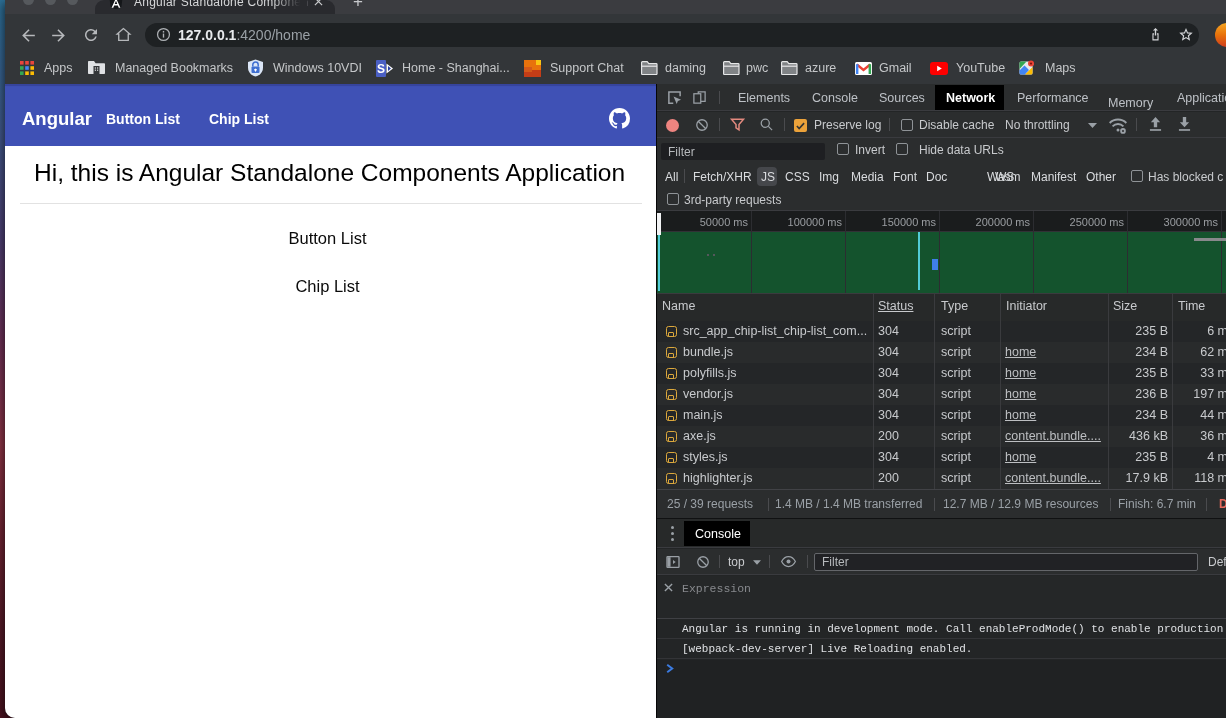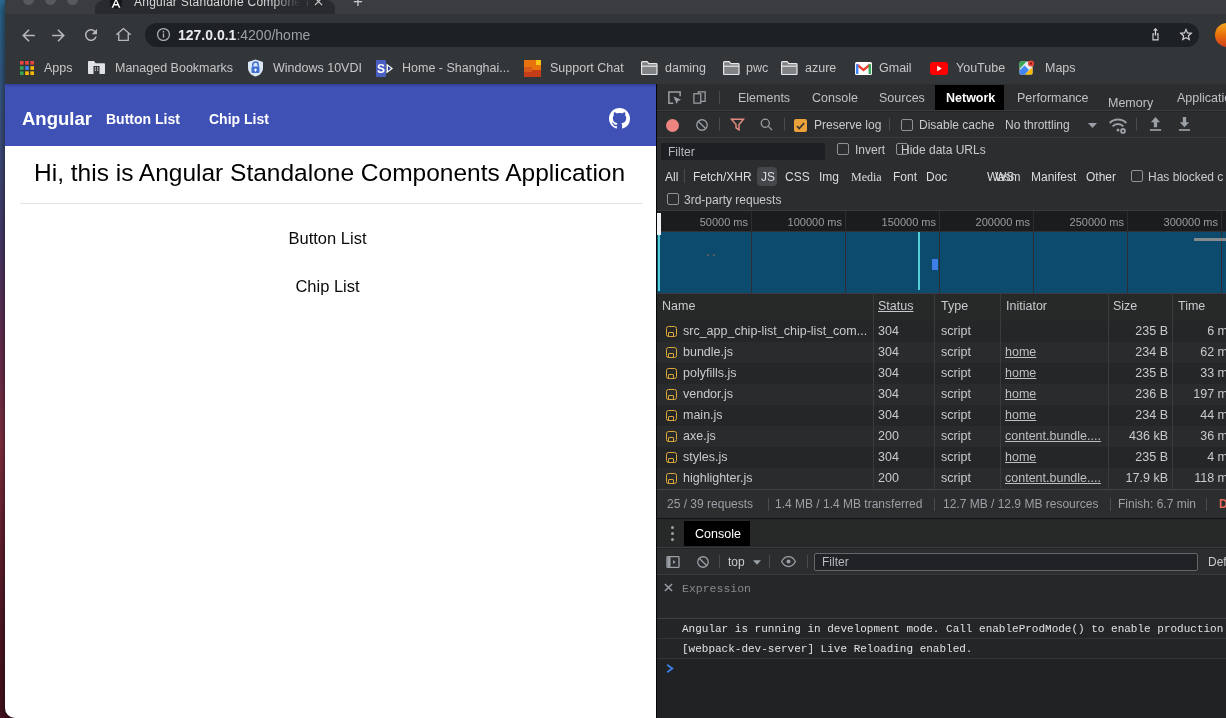--- a/index.html
+++ b/index.html
@@ -270,45 +270,45 @@
         <path d="M7 11 2 5.5h3.2V0h3.6v5.5H12z" fill="#9aa0a6"></path>
         <rect x="1" y="13" width="12" height="1.8" fill="#9aa0a6"></rect>
       </svg>
 
     <div class="row-a" style="top:54px;height:27px;"></div>
     <div class="abs" style="left:4px;top:59px;width:164px;height:17px;background:#1e1f22;border-radius:2px;"></div>
     <div class="abs" style="left:11px;top:61px;color:#b6b9bc;">Filter</div>
     <div class="cb" style="left:180px;top:59px;"></div>
     <div class="abs" style="left:198px;top:59px;">Invert</div>
     <div class="cb" style="left:239px;top:59px;"></div>
-    <div class="abs" style="left:244px;top:59px;text-align:right;">Hide data URLs</div>
+    <div class="abs" style="left:262px;top:59px;text-align:right;">Hide data URLs</div>
 
     <div class="row-a" style="top:81px;height:24px;"></div>
     <div class="abs" style="left:8px;top:86px;color:#dadcdf;">All</div>
     <div class="vsep" style="left:27px;top:85px;height:14px;"></div>
     <div class="abs" style="left:36px;top:86px;color:#dadcdf;">Fetch/XHR</div>
     <div class="abs" style="left:100px;top:83px;width:20px;height:19px;background:#45474b;border-radius:4px;"></div>
     <div class="abs" style="left:104px;top:86px;color:#dadcdf;">JS</div>
     <div class="abs" style="left:128px;top:86px;color:#dadcdf;">CSS</div>
     <div class="abs" style="left:162px;top:86px;color:#dadcdf;">Img</div>
-    <div class="abs" style="left:194px;top:86px;color:#dadcdf;font-family:Liberation Serif, serif;">Media</div>
+    <div class="abs" style="left:194px;top:86px;color:#dadcdf;">Media</div>
     <div class="abs" style="left:236px;top:86px;color:#dadcdf;">Font</div>
     <div class="abs" style="left:269px;top:86px;color:#dadcdf;">Doc</div>
     <div class="abs" style="left:302px;top:86px;color:#dadcdf;margin-left:36px;">WS</div>
     <div class="abs" style="left:330px;top:86px;color:#dadcdf;">Wasm</div>
     <div class="abs" style="left:374px;top:86px;color:#dadcdf;">Manifest</div>
     <div class="abs" style="left:429px;top:86px;color:#dadcdf;">Other</div>
     <div class="cb" style="left:474px;top:86px;"></div>
     <div class="abs" style="left:491px;top:86px;">Has blocked c</div>
 
     <div class="row-a" style="top:105px;height:22px;border-bottom:1px solid #3a3b3f;"></div>
     <div class="cb" style="left:10px;top:109px;"></div>
     <div class="abs" style="left:27px;top:109px;">3rd-party requests</div>
 
-    <div class="abs" style="left:0;top:127px;width:569px;height:82px;background:#0c4a6e;">
+    <div class="abs" style="left:0;top:127px;width:569px;height:82px;background:#14532d;">
       <div class="abs" style="left:0;top:0;width:569px;height:21px;background:#1a1c1d;border-bottom:1px solid #313236;"></div>
       <div class="colsep" style="left:94px;background:#2c2d31;"></div>
       <div class="colsep" style="left:188px;background:#2c2d31;"></div>
       <div class="colsep" style="left:282px;background:#2c2d31;"></div>
       <div class="colsep" style="left:376px;background:#2c2d31;"></div>
       <div class="colsep" style="left:470px;background:#2c2d31;"></div>
       <div class="colsep" style="left:564px;background:#2c2d31;"></div>
       <div class="abs" style="left:0px;top:5px;width:91px;text-align:right;font-size:11px;color:#9a9da1;">50000 ms</div>
       <div class="abs" style="left:94px;top:5px;width:91px;text-align:right;font-size:11px;color:#9a9da1;">100000 ms</div>
       <div class="abs" style="left:188px;top:5px;width:91px;text-align:right;font-size:11px;color:#9a9da1;">150000 ms</div>

